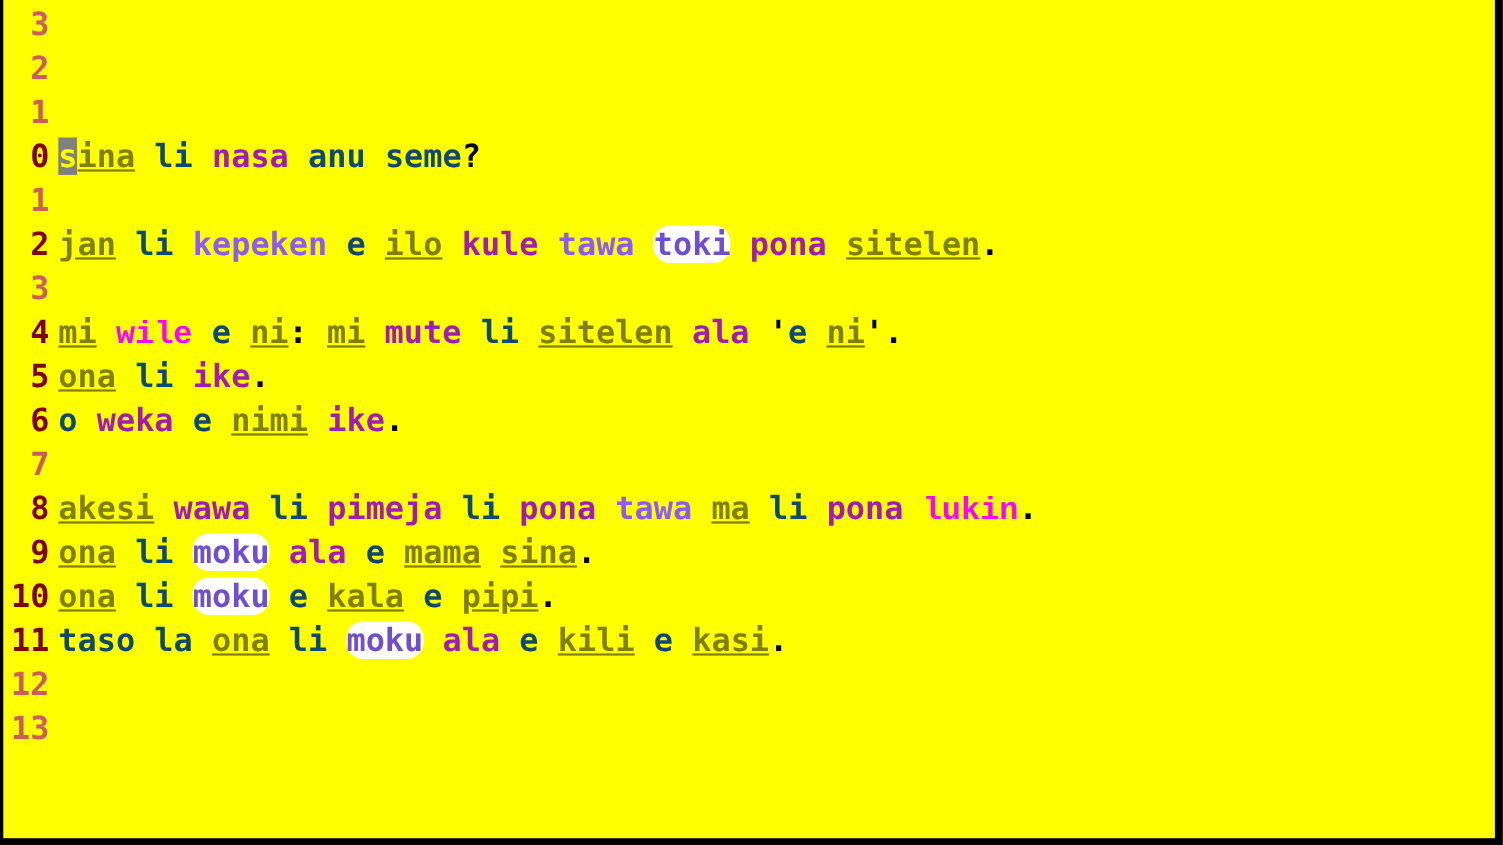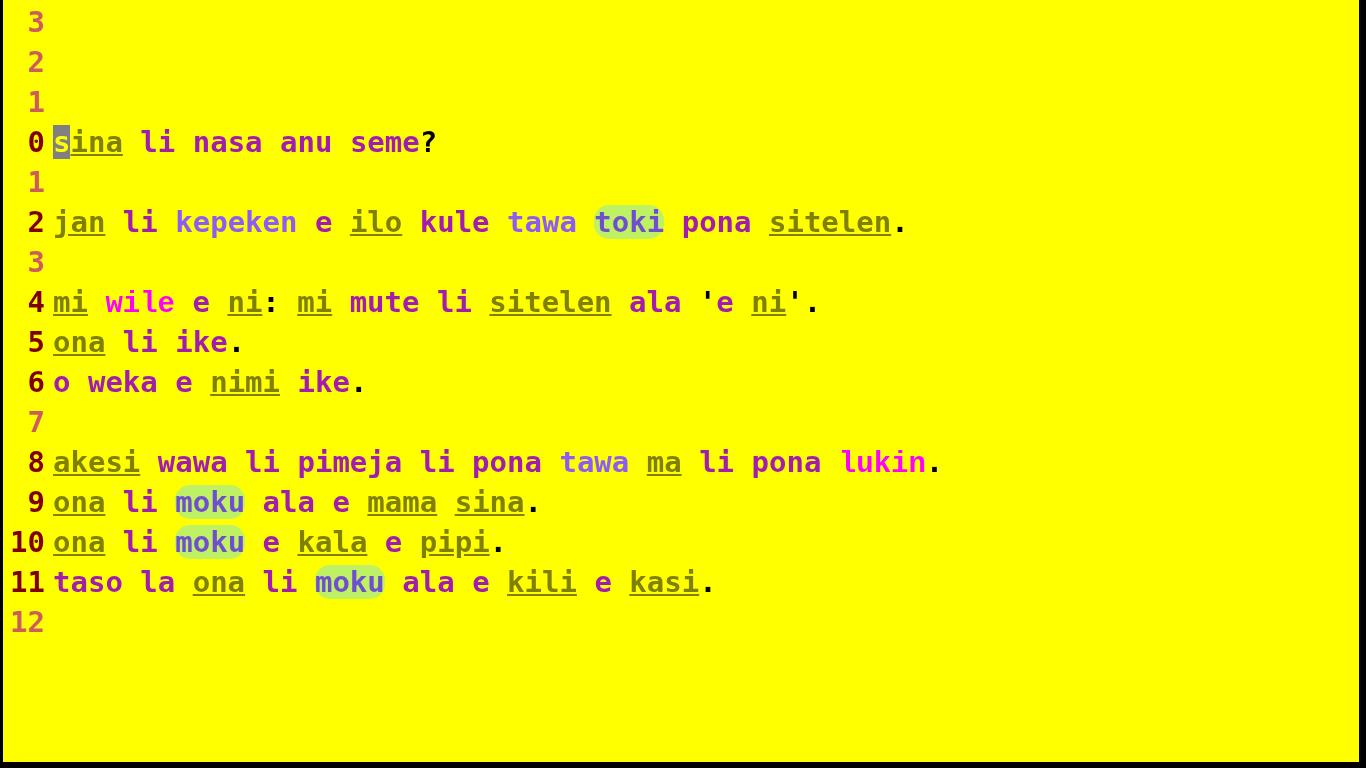--- a/index.html
+++ b/index.html
@@ -31,30 +31,30 @@
     width: 42px;
     text-align: right;
     padding-right: 0;
     flex: 0 0 42px;
   }
   .gutter span { display:inline-block; width:100%; text-align:right; }
   .gap { width: 8px; flex: 0 0 8px; }
   .content { flex: 1 1 auto; }
 
   
-  .darkred   { color: #a21caf; }   
+  .darkred   { color: #0c4a6e; }   
   .olive     { color: #808000; text-decoration: underline; }
   .blue      { color: #a21caf; }
   .green     { color: #8b5cf6; }   
   .magenta   { color: #ff00ff; font-family: Liberation Mono, monospace; }
   .teal      { color: #8b5cf6; }   
   .black     { color: #000000; }
 
   .hl-moku {
-    background: #bef264;
+    background: #ffffff;
     color: #6f4fcf;
     border-radius: 15px;
   }
   .cursor {
     background: #808080;
     color: #ffff00;
   }
 
   
   .ln-dark { color: #800000; }
@@ -75,13 +75,14 @@
     <div class="row"><div class="gutter ln-light"><span>3</span></div><div class="gap"></div><div class="content"></div></div>
     <div class="row"><div class="gutter ln-dark"><span>4</span></div><div class="gap"></div><div class="content"><span class="olive">mi</span><span class="black"> </span><span class="magenta">wile</span><span class="black"> </span><span class="darkred">e</span><span class="black"> </span><span class="olive">ni</span><span class="black">: </span><span class="olive">mi</span><span class="black"> </span><span class="blue">mute</span><span class="black"> </span><span class="darkred">li</span><span class="black"> </span><span class="olive">sitelen</span><span class="black"> </span><span class="blue">ala</span><span class="black"> '</span><span class="darkred">e</span><span class="black"> </span><span class="olive">ni</span><span class="black">'.</span></div></div>
     <div class="row"><div class="gutter ln-dark"><span>5</span></div><div class="gap"></div><div class="content"><span class="olive">ona</span><span class="black"> </span><span class="darkred">li</span><span class="black"> </span><span class="blue">ike</span><span class="black">.</span></div></div>
     <div class="row"><div class="gutter ln-dark"><span>6</span></div><div class="gap"></div><div class="content"><span class="darkred">o</span><span class="black"> </span><span class="blue">weka</span><span class="black"> </span><span class="darkred">e</span><span class="black"> </span><span class="olive">nimi</span><span class="black"> </span><span class="blue">ike</span><span class="black">.</span></div></div>
     <div class="row"><div class="gutter ln-light"><span>7</span></div><div class="gap"></div><div class="content"></div></div>
     <div class="row"><div class="gutter ln-dark"><span>8</span></div><div class="gap"></div><div class="content"><span class="olive">akesi</span><span class="black"> </span><span class="blue">wawa</span><span class="black"> </span><span class="darkred">li</span><span class="black"> </span><span class="blue">pimeja</span><span class="black"> </span><span class="darkred">li</span><span class="black"> </span><span class="blue">pona</span><span class="black"> </span><span class="green">tawa</span><span class="black"> </span><span class="olive">ma</span><span class="black"> </span><span class="darkred">li</span><span class="black"> </span><span class="blue">pona</span><span class="black"> </span><span class="magenta">lukin</span><span class="black">.</span></div></div>
     <div class="row"><div class="gutter ln-dark"><span>9</span></div><div class="gap"></div><div class="content"><span class="olive">ona</span><span class="black"> </span><span class="darkred">li</span><span class="black"> </span><span class="hl-moku">moku</span><span class="black"> </span><span class="blue">ala</span><span class="black"> </span><span class="darkred">e</span><span class="black"> </span><span class="olive">mama</span><span class="black"> </span><span class="olive">sina</span><span class="black">.</span></div></div>
     <div class="row"><div class="gutter ln-dark"><span>10</span></div><div class="gap"></div><div class="content"><span class="olive">ona</span><span class="black"> </span><span class="darkred">li</span><span class="black"> </span><span class="hl-moku">moku</span><span class="black"> </span><span class="darkred">e</span><span class="black"> </span><span class="olive">kala</span><span class="black"> </span><span class="darkred">e</span><span class="black"> </span><span class="olive">pipi</span><span class="black">.</span></div></div>
     <div class="row"><div class="gutter ln-dark"><span>11</span></div><div class="gap"></div><div class="content"><span class="darkred">taso</span><span class="black"> </span><span class="darkred">la</span><span class="black"> </span><span class="olive">ona</span><span class="black"> </span><span class="darkred">li</span><span class="black"> </span><span class="hl-moku">moku</span><span class="black"> </span><span class="blue">ala</span><span class="black"> </span><span class="darkred">e</span><span class="black"> </span><span class="olive">kili</span><span class="black"> </span><span class="darkred">e</span><span class="black"> </span><span class="olive">kasi</span><span class="black">.</span></div></div>
     <div class="row"><div class="gutter ln-light"><span>12</span></div><div class="gap"></div><div class="content"></div></div>
+    <div class="row"><div class="gutter ln-light"><span>13</span></div><div class="gap"></div><div class="content"></div></div>
   </div>
 
 </body></html>

